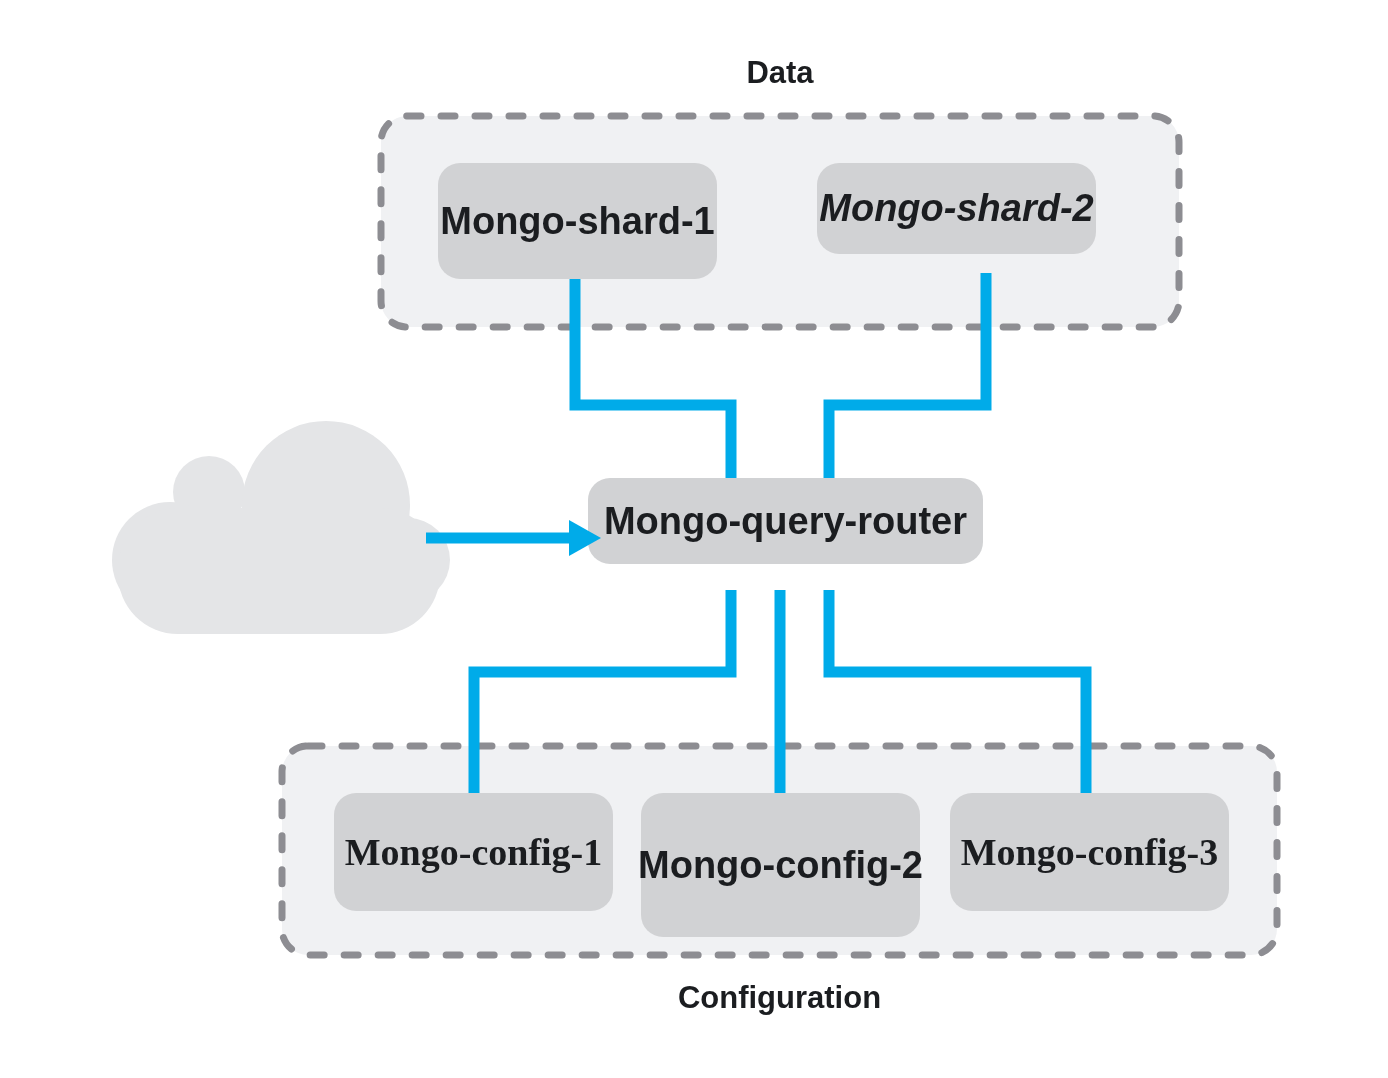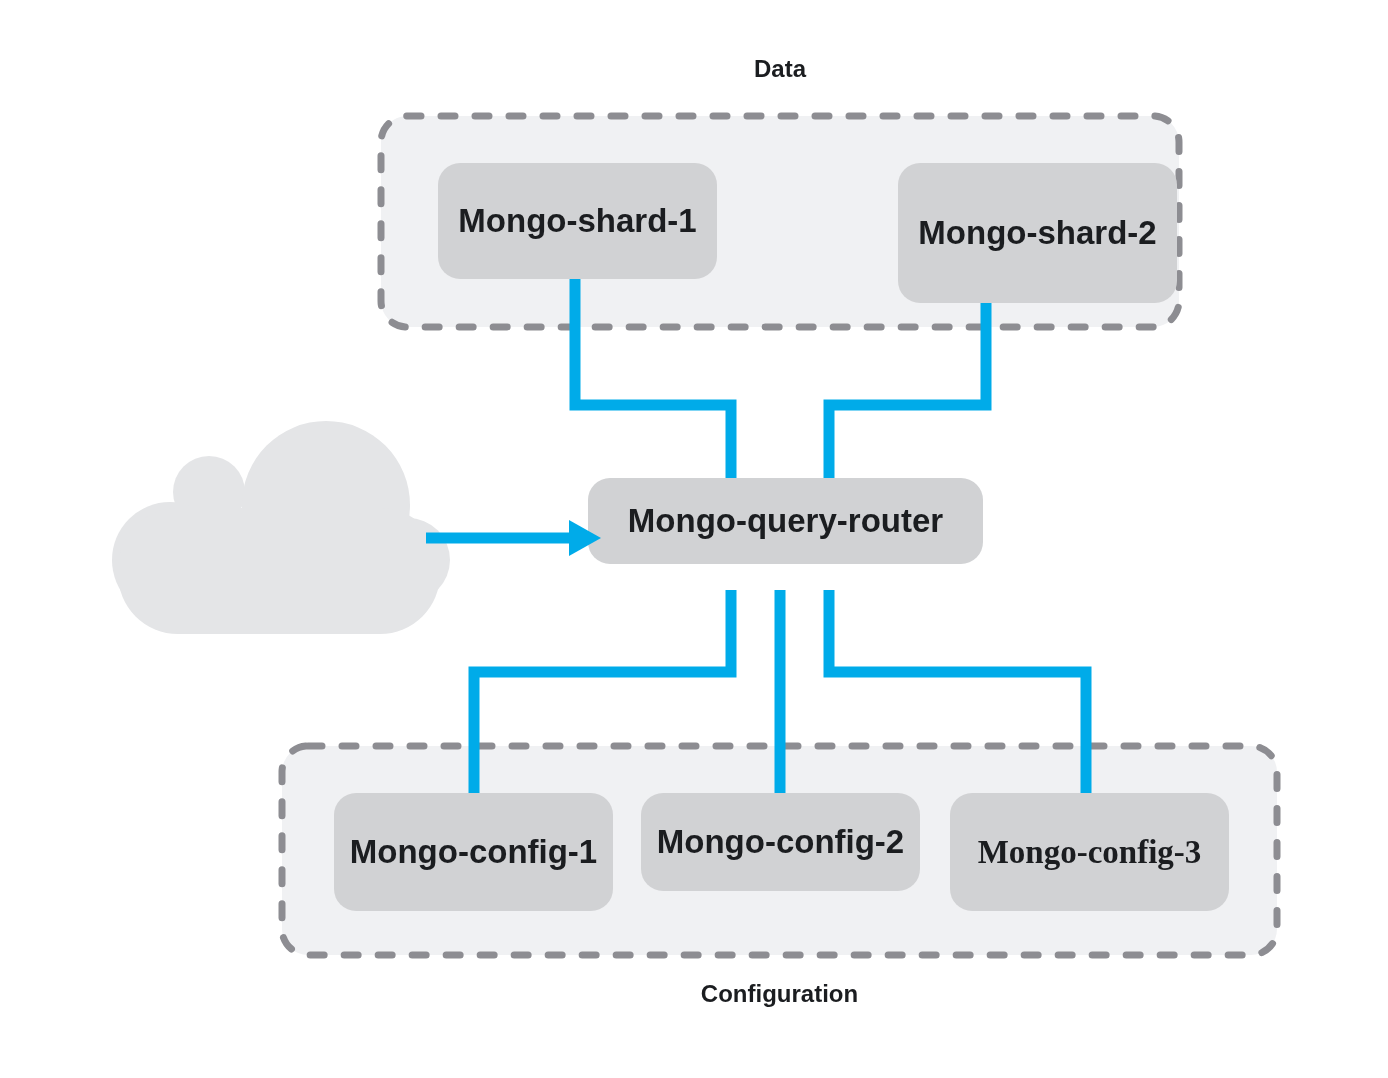--- a/index.html
+++ b/index.html
@@ -49,30 +49,30 @@
   .node {
     position: absolute;
     z-index: 2;
     background: var(--node-fill, #d1d2d4);
     border-radius: 22px;
     display: flex;
     align-items: center;
     justify-content: center;
   }
   .node .node-label {
-    font-size: 33px;
+    font-size: 38px;
     font-weight: 700;
     color: var(--text, #1b1d20);
     letter-spacing: 0;
     white-space: nowrap;
   }
   .floating-label {
     position: absolute;
     z-index: 4;
-    font-size: 24px;
+    font-size: 31px;
     font-weight: 700;
     color: var(--text, #1b1d20);
     text-align: center;
     white-space: nowrap;
   }
 </style>
 </head>
 <body>
 
 <div class="canvas">
@@ -94,30 +94,30 @@
     <polyline class="connector" points="575,273 575,405 731,405 731,486"></polyline>
     <polyline class="connector" points="986,273 986,405 829,405 829,486"></polyline>
     <polyline class="connector" points="731,590 731,672 474,672 474,800"></polyline>
     <polyline class="connector" points="780,590 780,800"></polyline>
     <polyline class="connector" points="829,590 829,672 1086,672 1086,800"></polyline>
   </svg>
 
   <div class="node" style="left:438px; top:163px; width:279px; height:116px;">
     <span class="node-label">Mongo-shard-1</span>
   </div>
-  <div class="node" style="left:898px; top:163px; width:279px; height:140px;">
+  <div class="node" style="left:817px; top:163px; width:279px; height:91px;font-style:italic;">
     <span class="node-label">Mongo-shard-2</span>
   </div>
   <div class="node" style="left:588px; top:478px; width:395px; height:86px;">
     <span class="node-label">Mongo-query-router</span>
   </div>
-  <div class="node" style="left:334px; top:793px; width:279px; height:118px;">
+  <div class="node" style="left:334px; top:793px; width:279px; height:118px;font-family:Liberation Serif, serif;">
     <span class="node-label">Mongo-config-1</span>
   </div>
-  <div class="node" style="left:641px; top:793px; width:279px; height:98px;">
+  <div class="node" style="left:641px; top:793px; width:279px; height:144px;">
     <span class="node-label">Mongo-config-2</span>
   </div>
   <div class="node" style="left:950px; top:793px; width:279px; height:118px;font-family:Liberation Serif, serif;">
     <span class="node-label">Mongo-config-3</span>
   </div>
 
   <svg class="layer fg" viewBox="0 0 1388 1078">
     <g>
       <line class="arrow-shaft" x1="426" y1="538" x2="572" y2="538"></line>
       <polygon class="arrow-head" points="569,520 601,538 569,556"></polygon>

